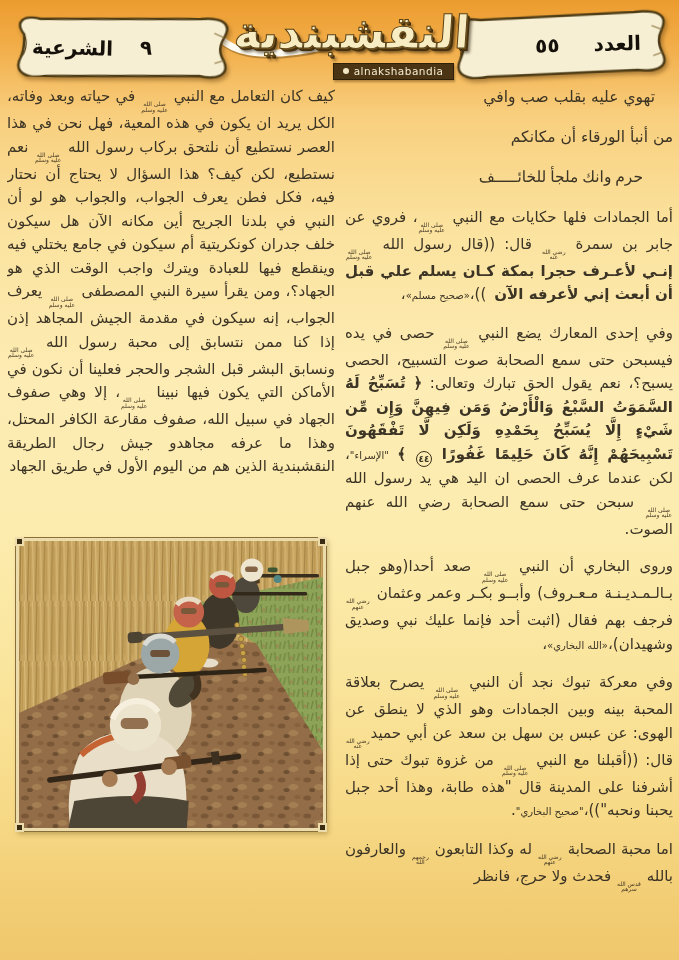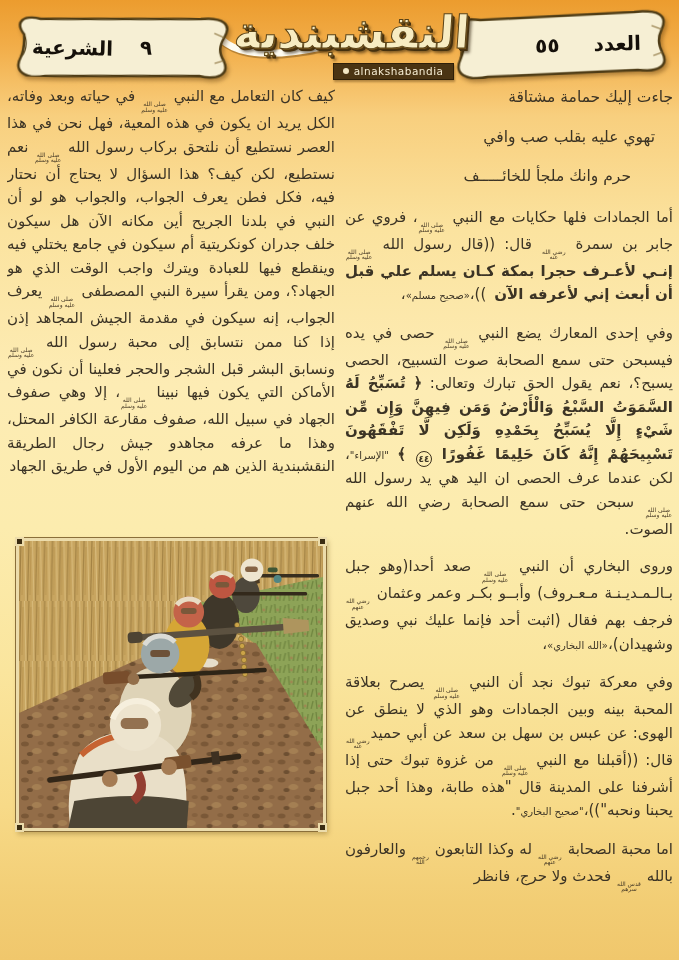--- a/index.html
+++ b/index.html
@@ -37,21 +37,21 @@
   .logo-dot { width:6px; height:6px; border-radius:50%; background:#f2e6c4; }
   
   .col { position:absolute; width:328px; direction:rtl; text-align:justify;
          font-size:15px; line-height:23.5px; }
   .col-first  { right:6px; top:86px;  height:868px; overflow:hidden; }
   .col-second { left:7px;  top:85px;  height:870px; overflow:hidden; }
   .para { margin-bottom:14px; }
   .poem { margin-bottom:17px; }
   .poem-line { white-space:nowrap; margin-bottom:16px; font-size:15.5px; }
   .poem-line.indent1 { margin-right:18px; }
-  .poem-line.indent2 { margin-right:42px; }
+  .poem-line.indent2 { margin-right:30px;font-family:Liberation Serif, serif; }
   .emph { font-weight:bold;margin-left:8px; }
   .ref  { font-size:10px; }
   .quran { font-weight:bold; letter-spacing:-.3px; }
   .ayah { display:inline-flex; align-items:center; justify-content:center;
     width:16px; height:16px; border:1.3px solid #3c301c; border-radius:50%;
     font-size:9px; line-height:1; vertical-align:-3px; margin:0 1px; }
   .seal { display:inline-flex; flex-direction:column; align-items:center;
     vertical-align:-5px; margin:0 1px; }
   .seal i { font-style:normal; font-size:6px; line-height:5.5px; white-space:nowrap; color:#4a3d28; }
   
@@ -99,22 +99,22 @@
         <path d="M14 24 C18 32 16 42 11 47" fill="none" stroke="#4e3c16" stroke-width="1.2"></path>
         <path d="M214 22 L204 18 M214 45 L205 48" fill="none" stroke="#8a713c" stroke-width="1.2"></path>
       </svg>
       <span class="btxt blabel">الشرعية</span>
       <span class="btxt bnum">٩</span>
     </div>
   </div>
 
   <section class="col col-first">
     <div class="poem">
-      <div class="poem-line">جاءت إليك حمامة مشتاقة</div>
       <div class="poem-line indent1">تهوي عليه بقلب صب وافي</div>
+      <div class="poem-line">من أنبأ الورقاء أن مكانكم</div>
       <div class="poem-line indent2">حرم وانك ملجأ للخائـــــف</div>
     </div>
     <p class="para">أما  الجمادات فلها حكايات مع النبي <span class="seal">
           <i>صلى الله</i>
           <i>عليه وسلم</i>
         </span>، فروي عن جابر بن سمرة <span class="seal">
           <i>رضي الله</i>
           <i>عنه</i>
         </span> قال: ((قال رسول الله <span class="seal">
           <i>صلى الله</i>

